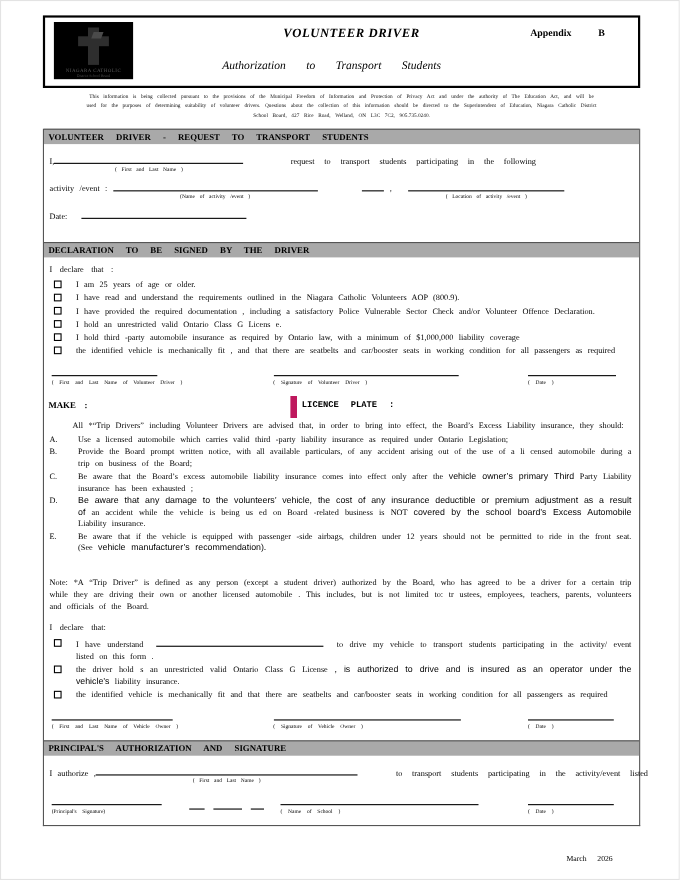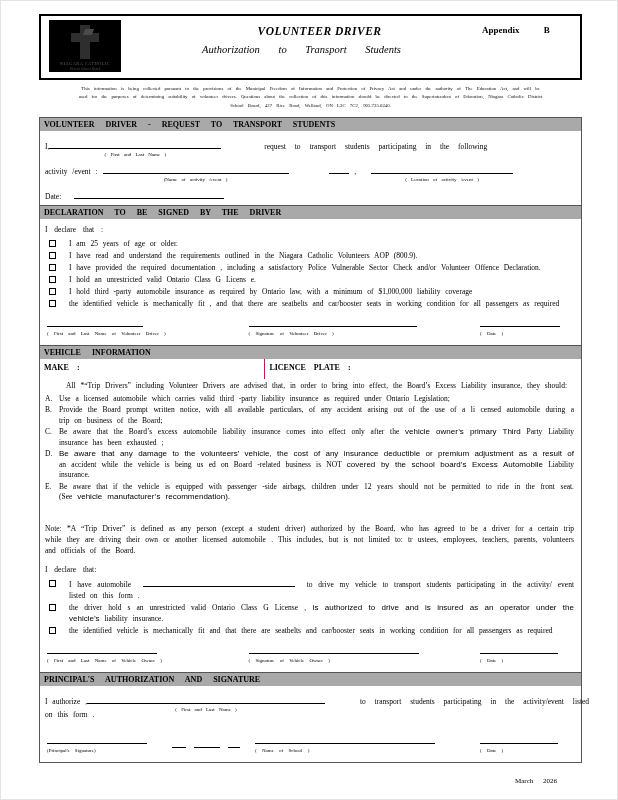--- a/index.html
+++ b/index.html
@@ -15,21 +15,21 @@
     padding:4px 10px 4px 8px;height:54px;box-sizing:content-box;
   }
   .logo{width:72px;height:52px;background:#000;position:relative;flex:none;}
   .logo .v{position:absolute;left:31px;top:5px;width:10px;height:34px;background:#2e2e2e;}
   .logo .h{position:absolute;left:22px;top:13px;width:28px;height:9px;background:#2e2e2e;}
   .logo .dove{position:absolute;left:35px;top:9px;width:9px;height:6px;background:#4a4a4a;transform:skewX(-20deg);}
   .logo-cap{position:absolute;bottom:5px;left:0;width:100%;text-align:center;font-size:4.5px;color:#5d5d5d;letter-spacing:.4px;line-height:1.3;}
   .logo-cap2{position:absolute;bottom:1px;left:0;width:100%;text-align:center;font-size:3.5px;color:#4a4a4a;line-height:1.2;}
   .title-wrap{flex:1;text-align:center;padding-top:5px;}
   .title1{font-style:italic;font-weight:bold;font-size:11.5px;letter-spacing:.5px;padding-left:36px;}
-  .title2{font-style:italic;font-size:10.5px;word-spacing:16px;margin-top:7px;}
+  .title2{font-style:italic;font-size:10.5px;word-spacing:16px;margin-top:18px;}
   .appendix{flex:none;width:88px;font-weight:bold;font-size:9px;padding-top:5px;word-spacing:22px;text-align:left;}
   
   .privacy{
     width:468px;margin:5px auto 7px;font-size:4.8px;line-height:1.75;
     text-align:center;word-spacing:3px;color:#111;
   }
   
   .form-box{border:1px solid #555;border-top:none;}
   .bar{
     background:#a9a9a9;color:#000;font-weight:bold;font-size:8px;
@@ -58,26 +58,26 @@
   .sig-col{position:relative;}
   .sig-line{display:block;border-bottom:1px solid #000;height:1px;}
   .sig-label{font-size:5px;word-spacing:4px;margin-top:1px;white-space:nowrap;}
   .dash-group{display:flex;gap:8px;align-items:flex-end;padding-bottom:8px;}
   .dash{display:inline-block;border-bottom:1px solid #000;height:1px;}
   
   .veh-row{display:flex;}
   .veh-cell{font-weight:bold;font-size:8px;padding:4px 4px 7px;word-spacing:6px;}
   .veh-cell.c1{flex:0 0 40%;}
   .veh-cell.c2{flex:0 0 22%;border-left:1px solid #000;}
-  .veh-cell.c3{flex:1;border-left:1px solid #be185d;}
+  .veh-cell.c3{flex:1;border-left:6px solid #be185d;font-family:Liberation Mono, monospace;}
   .adv{padding:2px 7px 3px 5px;font-size:7.5px;line-height:10.5px;word-spacing:3px;}
   .adv-intro{text-align:justify;margin-bottom:2px;margin-left:21px;}
   .letter-item{display:flex;margin-bottom:1px;}
   .letter{flex:none;width:14px;}
-  .letter-text{flex:1;text-align:justify;}
+  .letter-text{flex:1;text-align:justify;margin-left:12px;}
   .alt{font-family:"Liberation Sans",sans-serif;font-size:8px;}
   .note{margin-top:20px;text-align:justify;line-height:11px;}
   
   .footer{position:absolute;right:60px;bottom:14px;font-size:7px;word-spacing:8px;}
 </style>
 </head>
 <body>
 
 <div class="page">
 
@@ -106,21 +106,21 @@
         <span>I,</span><span class="blankwrap"><span class="blank" style="width:172px"></span><span class="sub-label">( First and Last Name )</span></span>
         <span class="spread" style="margin-left:38px">request to transport students participating in the following</span>
       </div>
       <div class="fill-line">
         <span>activity /event :</span>
         <span class="blankwrap"><span class="blank" style="width:186px"></span><span class="sub-label">(Name of activity /event )</span></span>
         <span class="blank" style="width:20px;margin-left:36px"></span>
         <span>,</span>
         <span class="blankwrap" style="margin-left:10px"><span class="blank" style="width:142px"></span><span class="sub-label">( Location of activity /event )</span></span>
       </div>
-      <div class="fill-line" style="margin-bottom:1px">
+      <div class="fill-line" style="margin-bottom:16px">
         <span>Date:</span>
         <span class="blank" style="width:150px;margin-left:8px"></span>
       </div>
     </div>
 
     <div class="bar">DECLARATION TO BE SIGNED BY THE DRIVER</div>
     <div class="sec-body">
       <div class="intro">I declare that :</div>
       <div class="chk-item">
         <span class="chk"></span>
@@ -155,21 +155,20 @@
           <span class="sig-line" style="width:168px"></span>
           <div class="sig-label">( Signature of Volunteer Driver )</div>
         </div>
         <div class="sig-col" style="width:92px">
           <span class="sig-line" style="width:80px"></span>
           <div class="sig-label">( Date )</div>
         </div>
       </div>
     </div>
 
-    <div class="bar">VEHICLE INFORMATION</div>
     <div class="veh-row">
       <div class="veh-cell c1">MAKE :</div>
       <div class="veh-cell c3">LICENCE PLATE :</div>
     </div>
     <div class="adv">
       <div class="adv-intro">All *“Trip Drivers” including Volunteer Drivers are advised that, in order to bring into effect, the Board’s Excess Liability insurance, they should:</div>
       <div class="letter-item">
         <span class="letter">A.</span>
         <span class="letter-text">Use a licensed automobile which carries valid third -party liability insurance as required under Ontario Legislation;</span>
       </div>
@@ -189,21 +188,21 @@
         <span class="letter">E.</span>
         <span class="letter-text"><span>Be aware that if the vehicle is equipped with passenger -side airbags, children under 12 years should not be permitted to ride in the front seat. (See </span><span class="alt">vehicle manufacturer’s recommendation).</span></span>
       </div>
       <div class="note">Note: *A “Trip Driver” is defined as any person (except a student driver) authorized by the Board, who has agreed to be a driver for a certain trip while they are driving their own or another licensed automobile . This includes, but is not limited to: tr ustees, employees, teachers, parents, volunteers and officials of the Board.</div>
     </div>
 
     <div class="sec-body">
       <div class="intro">I declare that:</div>
       <div class="chk-item">
         <span class="chk"></span>
-        <span class="chk-txt"><span>I have automobile</span>&nbsp;<span class="blank" style="width:152px;margin:0 6px"></span><span> to drive my vehicle to transport students participating in the activity/ event listed on this form .</span></span>
+        <span class="chk-txt"><span>I have understand</span>&nbsp;<span class="blank" style="width:152px;margin:0 6px"></span><span> to drive my vehicle to transport students participating in the activity/ event listed on this form .</span></span>
       </div>
       <div class="chk-item">
         <span class="chk"></span>
         <span class="chk-txt"><span>the driver hold s an unrestricted valid Ontario Class G License </span><span class="alt">, is authorized to drive and is insured as an operator under the vehicle’s</span><span> liability insurance.</span></span>
       </div>
       <div class="chk-item">
         <span class="chk"></span>
         <span class="chk-txt">the identified vehicle is mechanically fit and that there are seatbelts and car/booster seats in working condition for all passengers as required</span>
       </div>
       <div class="sig-row">
@@ -221,21 +220,20 @@
         </div>
       </div>
     </div>
 
     <div class="bar">PRINCIPAL'S AUTHORIZATION AND SIGNATURE</div>
     <div class="sec-body">
       <div class="fill-line" style="margin-bottom:2px">
         <span>I authorize ,</span><span class="blankwrap"><span class="blank" style="width:238px"></span><span class="sub-label">( First and Last Name )</span></span>
         <span class="spread" style="margin-left:30px">to transport students participating in the activity/event listed</span>
       </div>
-      <div>on this form .</div>
       <div class="sig-row" style="margin-top:22px">
         <div class="sig-col" style="width:110px">
           <span class="sig-line" style="width:100px"></span>
           <div class="sig-label">(Principal's Signature)</div>
         </div>
         <div class="dash-group">
           <span class="dash" style="width:14px"></span>
           <span class="dash" style="width:26px"></span>
           <span class="dash" style="width:12px"></span>
         </div>

